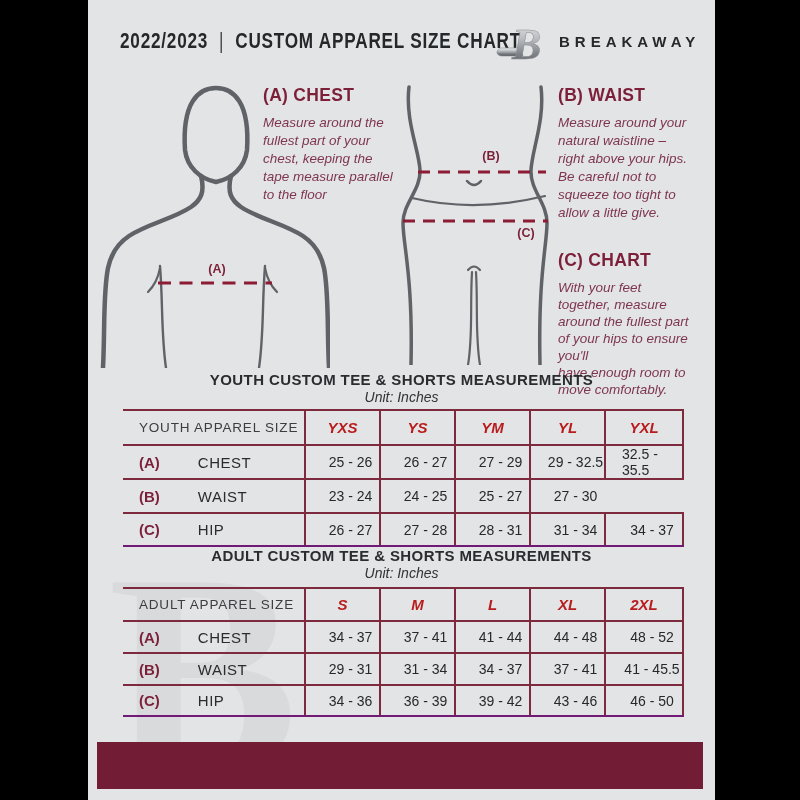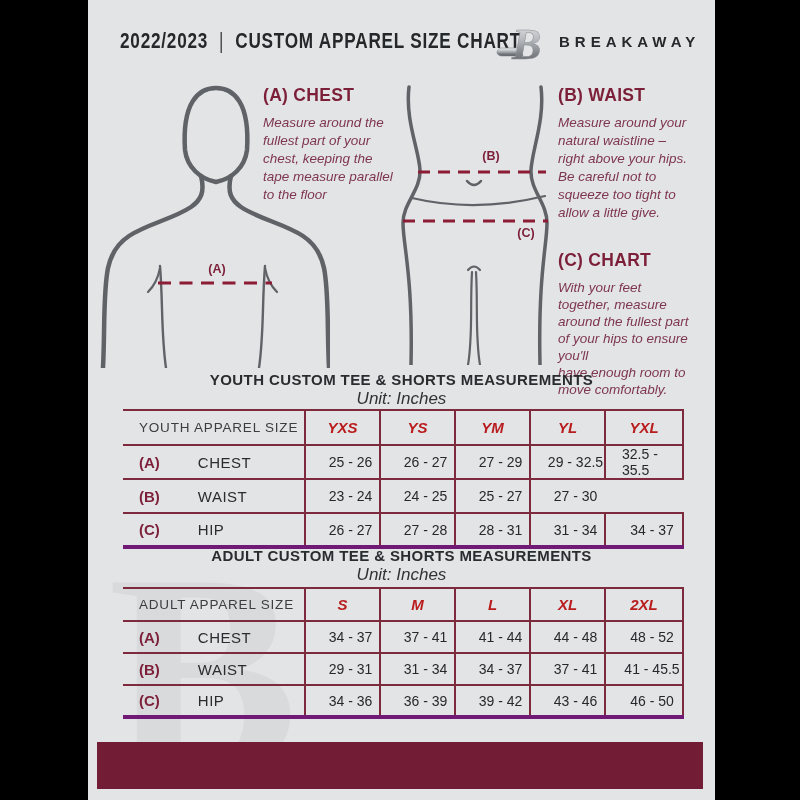--- a/index.html
+++ b/index.html
@@ -19,22 +19,22 @@
   
   .fig{position:absolute;}
   .guide-h{position:absolute;font-weight:bold;font-size:17.5px;color:#7c1f39;letter-spacing:.3px;white-space:nowrap;}
   .guide-p{position:absolute;font-style:italic;font-size:13.5px;line-height:18px;color:#7e3550;
     white-space:pre-line;width:170px;}
   .marker{position:absolute;width:70px;text-align:center;font-weight:bold;font-size:12.5px;color:#7c1f39;}
 
   
   .tbl-title{position:absolute;width:100%;text-align:center;font-weight:bold;font-size:15px;
     letter-spacing:.4px;color:#2a2d30;}
-  .tbl-unit{position:absolute;width:100%;text-align:center;font-style:italic;font-size:17px;color:#303336;}
-  .sz-table{position:absolute;left:35px;width:561px;border-bottom:4px solid #701a75;z-index:1;}
+  .tbl-unit{position:absolute;width:100%;text-align:center;font-style:italic;font-size:14px;color:#303336;}
+  .sz-table{position:absolute;left:35px;width:561px;border-bottom:2px solid #701a75;z-index:1;}
   .sz-row{display:grid;grid-template-columns:181px 75px 75px 75px 75px 80px;border-top:2px solid #7d2a3e;}
   .sz-cell{border-left:2px solid #7d2a3e;display:flex;align-items:center;justify-content:center;}
   .sz-cell.first{border-left:none;justify-content:flex-start;padding-left:16px;}
   .sz-cell.last{border-right:2px solid #7d2a3e;}
   .col-head{font-weight:bold;font-size:15px;color:#b91c1c;font-style:italic;}
   .tbl-label{font-size:13.5px;letter-spacing:.8px;color:#3b3e41;}
   .row-key{font-weight:bold;font-size:15px;color:#7c1f39;margin-right:6px;}
   .row-lbl{font-size:15px;letter-spacing:.5px;color:#2a2d30;margin-left:32px;}
   .val{font-size:14px;color:#26292c;padding-left:16px;}
 

